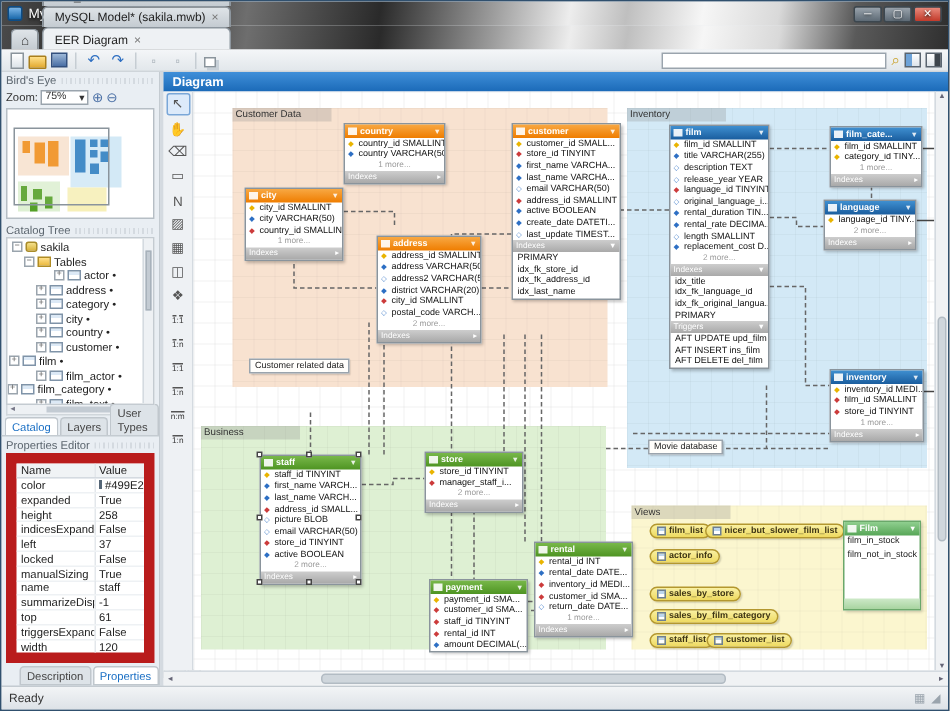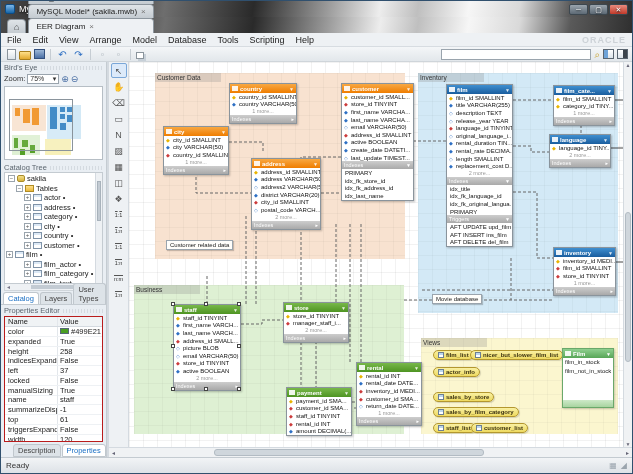--- a/index.html
+++ b/index.html
@@ -56,21 +56,21 @@
   .tic-schema { width:8px; height:7px; background:linear-gradient(#f4e08a,#d9b33c); border:1px solid #a98c2a; border-radius:2px; flex:none; }
   .tic-folder { width:9px; height:7px; background:linear-gradient(#ffe08a,#eab83e); border:1px solid #b08c24; flex:none; }
   .tic-table { width:9px; height:7px; border:1px solid #7f93a8; background:linear-gradient(#dce9f6 0 2px,#fff 2px); flex:none; }
   .tree-vscroll { position:absolute; right:0; top:0; bottom:0; width:7px; background:#eef1f4; border-left:1px solid #d4dae0; }
   .tree-vscroll .thumb { position:absolute; left:1px; right:1px; top:8px; height:40px; background:#c3cbd3; border:1px solid #a8b2bb; }
   .tree-hscroll { height:7px; margin:0 3px; background:#eef1f4; border:1px solid #d0d6db; border-top:none; display:flex; align-items:center; justify-content:space-between; font-size:5px; color:#778; padding:0 1px; }
   .tree-hscroll .thumb { flex:0 0 46px; height:4px; background:#c3cbd3; }
   .side-tabs { height:12px; display:flex; align-items:flex-end; padding-left:2px; gap:1px; border-bottom:1px solid #c4cbd1; margin-top:2px; }
   .stab { font-size:7.5px; padding:1px 4px; color:#444; background:#dde3e8; border:1px solid #c0c7cd; border-bottom:none; border-radius:3px 3px 0 0; }
   .stab.active { background:#fff; color:#1a6fc4; }
-  .props { flex:1; background:#fff; border:1px solid #b91c1c; margin:1px 3px 0; font-size:7.5px; overflow:hidden; }
+  .props { flex:1; background:#fff; border:7px solid #b91c1c; margin:1px 3px 0; font-size:7.5px; overflow:hidden; }
   .prow { display:flex; height:9.8px; align-items:center; border-bottom:1px solid #eef1f4; }
   .prow .pn { width:52px; padding-left:3px; color:#222; white-space:nowrap; overflow:hidden; }
   .prow .pv { flex:1; padding-left:2px; border-left:1px solid #e3e7eb; color:#222; display:flex; align-items:center; gap:2px; white-space:nowrap; overflow:hidden; }
   .prow.hdr { background:#f0f3f5; color:#333; height:10px; border-bottom:1px solid #d4dae0; }
   .swatch { width:9px; height:6px; border:1px solid #567; display:inline-block; }
   .bottom-tabs { height:15px; display:flex; align-items:center; gap:1px; padding:1px 12px 0; }
   .btab { font-size:7.5px; padding:1px 4px; color:#444; background:#dde3e8; border:1px solid #c0c7cd; border-radius:3px 3px 0 0; }
   .btab.active { background:#ffffff; color:#1a6fc4; }
   .hspin { margin-left:2px; font-size:7px; color:#333; display:flex; gap:1px; align-items:center; }
   .hspin .sb { width:9px; height:9px; border:1px solid #9aa4ad; background:linear-gradient(#fff,#dfe5ea); font-size:6px; line-height:8px; text-align:center; color:#2e6fc2; }
@@ -155,34 +155,20 @@
           <span>MySQL Model* (sakila.mwb)</span>
           <span class="x">×</span>
         </span>
         <span class="dtab active">
           <span>EER Diagram</span>
           <span class="x">×</span>
         </span>
       </span>
   </div>
 
-  <div class="menubar">
-    <span id="menu-items" style="display: flex; gap: 11px;">
-        <span>File</span>
-        <span>Edit</span>
-        <span>View</span>
-        <span>Arrange</span>
-        <span>Model</span>
-        <span>Database</span>
-        <span>Tools</span>
-        <span>Scripting</span>
-        <span>Help</span>
-      </span>
-    <span class="brand">ORACLE</span>
-  </div>
 
   <div class="toolbar">
     <span class="tico ic-page"></span>
     <span class="tico ic-folder"></span>
     <span class="tico ic-floppy"></span>
     <span class="tsep"></span>
     <span class="tico ic-arrow">↶</span>
     <span class="tico ic-arrow">↷</span>
     <span class="tsep"></span>
     <span class="tico ic-dim">▫</span>
@@ -241,21 +227,21 @@
       <div class="trow" style="padding-left: 3px;">
             <span class="texp">−</span>
             <span class="tic-schema"></span>
             <span>sakila</span>
           </div>
           <div class="trow" style="padding-left: 11px;">
             <span class="texp">−</span>
             <span class="tic-folder"></span>
             <span>Tables</span>
           </div>
-          <div class="trow" style="padding-left: 19px;">
+          <div class="trow" style="padding-left: 31px;">
             <span class="texp">+</span>
             <span class="tic-table"></span>
             <span>actor •</span>
           </div>
           <div class="trow" style="padding-left: 19px;">
             <span class="texp">+</span>
             <span class="tic-table"></span>
             <span>address •</span>
           </div>
           <div class="trow" style="padding-left: 19px;">
@@ -281,21 +267,21 @@
           <div class="trow" style="padding-left: 1px;">
             <span class="texp">+</span>
             <span class="tic-table"></span>
             <span>film •</span>
           </div>
           <div class="trow" style="padding-left: 19px;">
             <span class="texp">+</span>
             <span class="tic-table"></span>
             <span>film_actor •</span>
           </div>
-          <div class="trow" style="padding-left: 19px;">
+          <div class="trow" style="">
             <span class="texp">+</span>
             <span class="tic-table"></span>
             <span>film_category •</span>
           </div>
           <div class="trow" style="padding-left: 19px;">
             <span class="texp">+</span>
             <span class="tic-table"></span>
             <span>film_text •</span>
           </div>
         </div>
@@ -398,20 +384,21 @@
             <span>H</span>
             <span class="sb">▲</span>
             <span class="sb">▼</span>
           </span>
         </div>
     </div>
 
     <div class="splitter"></div>
 
     <div class="diagram">
+      <div class="dg-title">Diagram</div>
       <div class="dg-body">
         <div class="palette" id="palette">
             <div class="ptool sel">
               <span>↖</span>
             </div>
             <div class="ptool">
               <span>✋</span>
             </div>
             <div class="ptool">
               <span>⌫</span>

